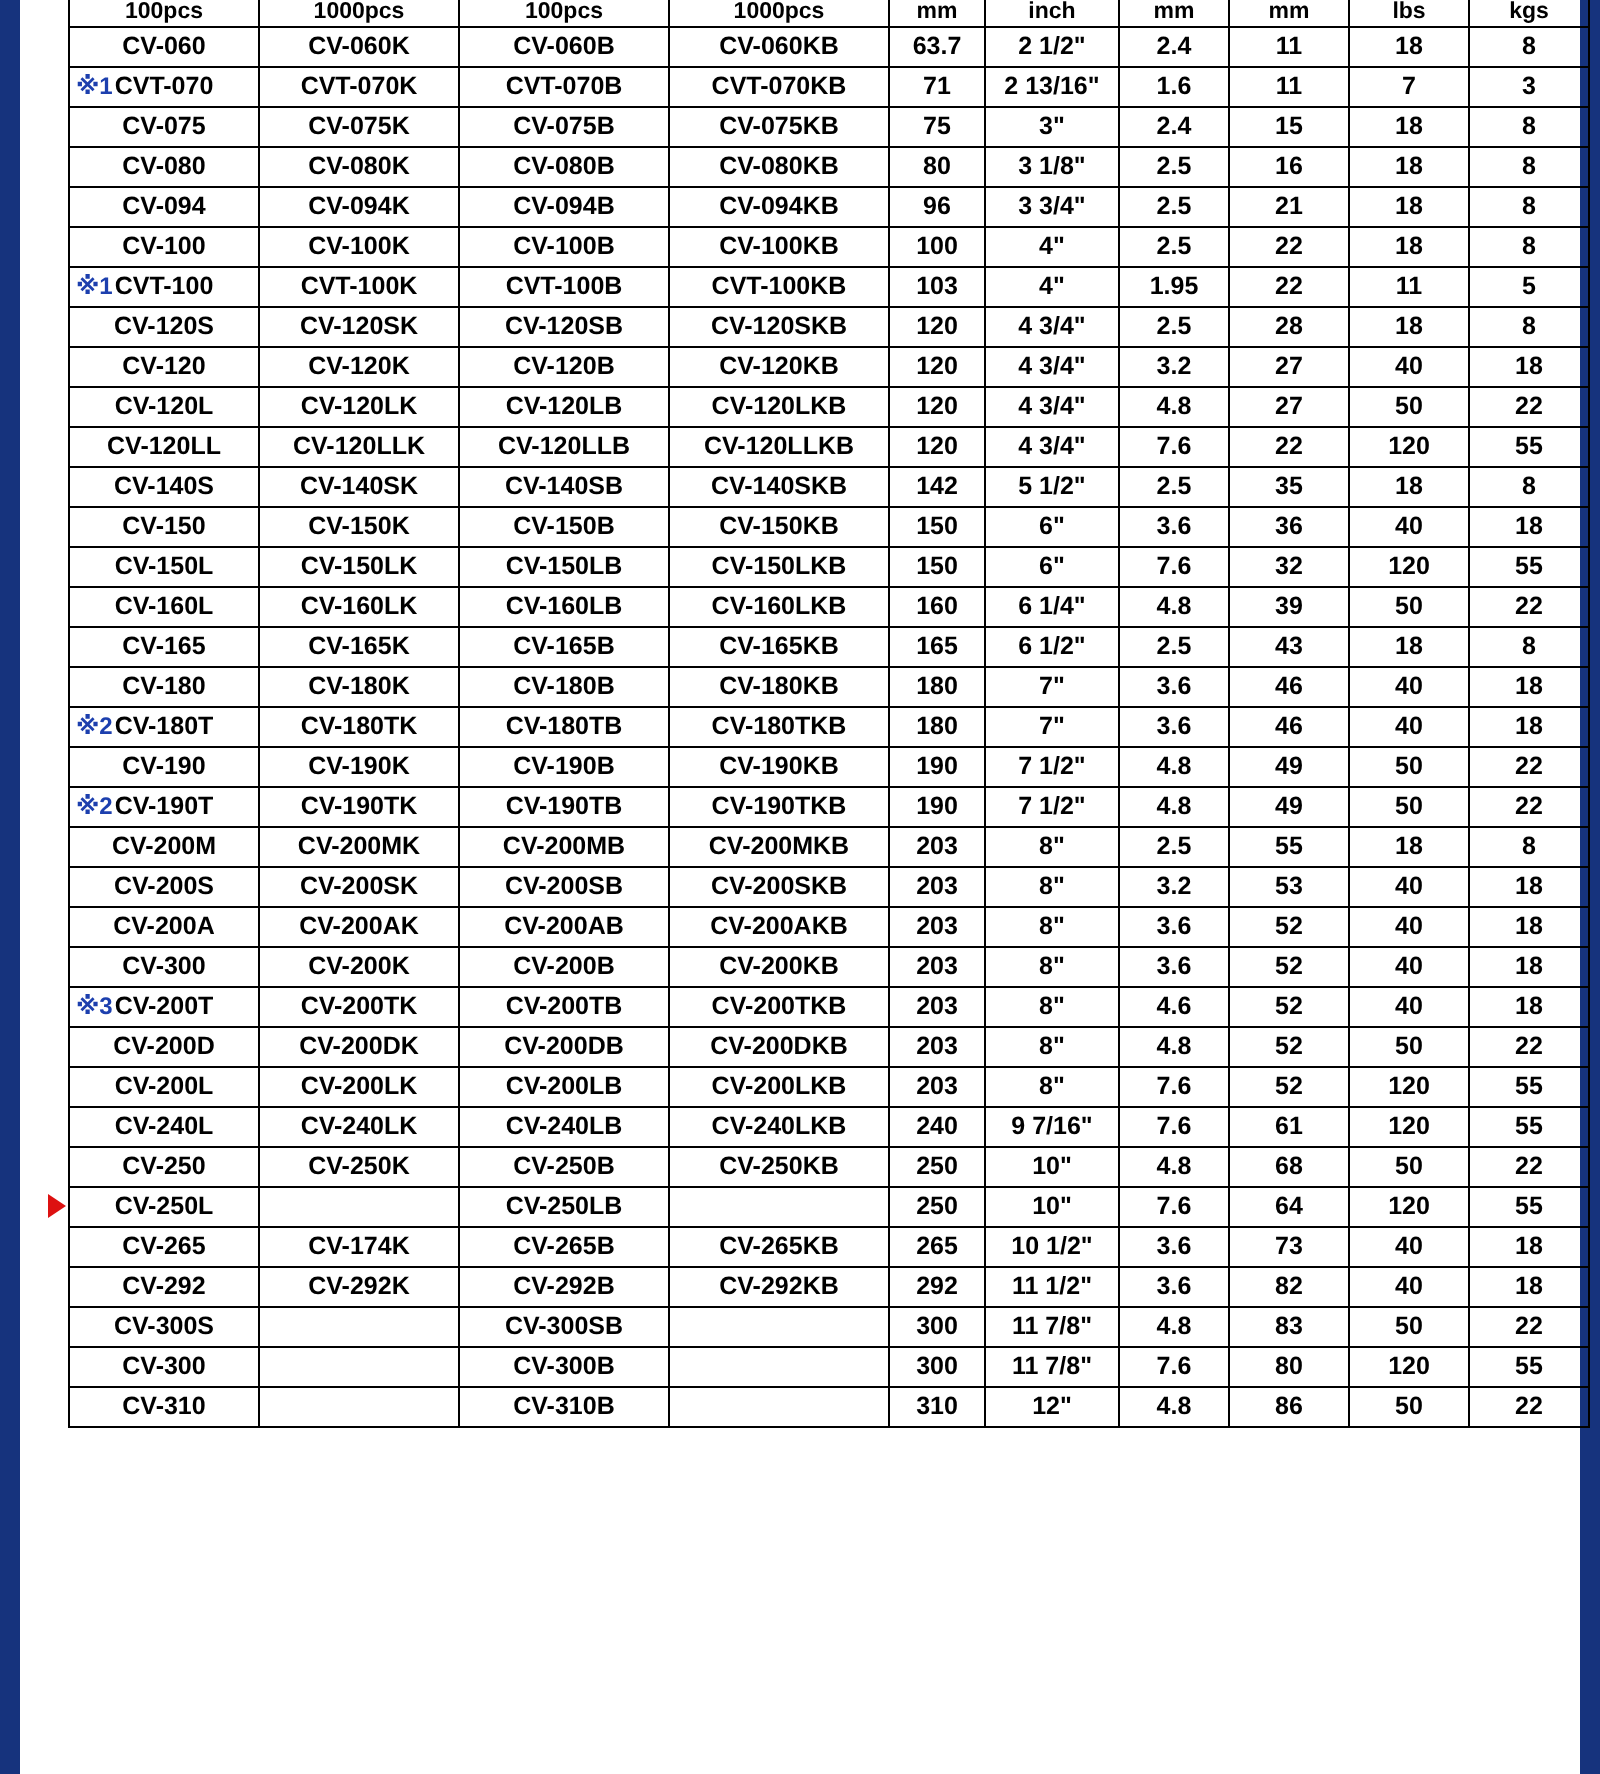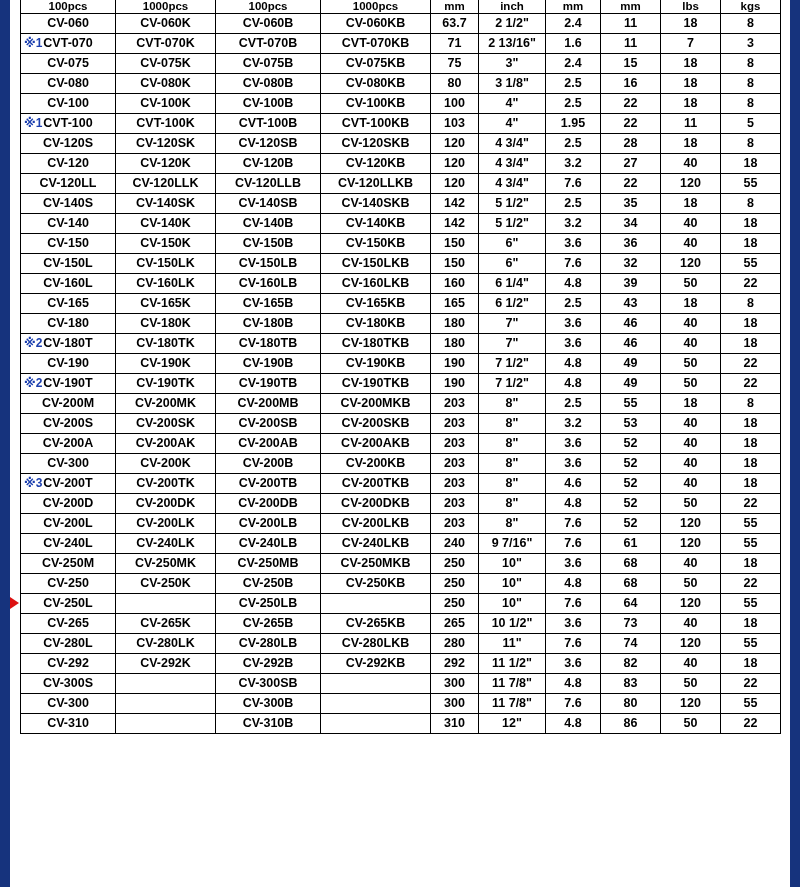--- a/index.html
+++ b/index.html
@@ -16,21 +16,21 @@
     position: absolute;
     left: 10px;
     top: 0;
     width: 780px;
     height: 887px;
     background: #ffffff;
   }
   table.spec {
     border-collapse: collapse;
     table-layout: fixed;
-    margin-left: 10px;
+    margin-left: 24px;
     width: 760px;
     color: #000;
     font-size: 12.5px;
     font-weight: bold;
   }
   col.c1 { width: 95px; }
   col.c2 { width: 100px; }
   col.c3 { width: 105px; }
   col.c4 { width: 110px; }
   col.c5 { width: 48px; }
@@ -179,20 +179,32 @@
           <td>CV-080B</td>
           <td>CV-080KB</td>
           <td>80</td>
           <td>3 1/8"</td>
           <td>2.5</td>
           <td>16</td>
           <td>18</td>
           <td>8</td>
         </tr>
         <tr>
+          <td class="model-cell"><span>CV-094</span></td>
+          <td>CV-094K</td>
+          <td>CV-094B</td>
+          <td>CV-094KB</td>
+          <td>96</td>
+          <td>3 3/4"</td>
+          <td>2.5</td>
+          <td>21</td>
+          <td>18</td>
+          <td>8</td>
+        </tr>
+        <tr>
           <td class="model-cell"><span>CV-100</span></td>
           <td>CV-100K</td>
           <td>CV-100B</td>
           <td>CV-100KB</td>
           <td>100</td>
           <td>4"</td>
           <td>2.5</td>
           <td>22</td>
           <td>18</td>
           <td>8</td>
@@ -227,20 +239,32 @@
           <td>CV-120B</td>
           <td>CV-120KB</td>
           <td>120</td>
           <td>4 3/4"</td>
           <td>3.2</td>
           <td>27</td>
           <td>40</td>
           <td>18</td>
         </tr>
         <tr>
+          <td class="model-cell"><span>CV-120L</span></td>
+          <td>CV-120LK</td>
+          <td>CV-120LB</td>
+          <td>CV-120LKB</td>
+          <td>120</td>
+          <td>4 3/4"</td>
+          <td>4.8</td>
+          <td>27</td>
+          <td>50</td>
+          <td>22</td>
+        </tr>
+        <tr>
           <td class="model-cell"><span>CV-120LL</span></td>
           <td>CV-120LLK</td>
           <td>CV-120LLB</td>
           <td>CV-120LLKB</td>
           <td>120</td>
           <td>4 3/4"</td>
           <td>7.6</td>
           <td>22</td>
           <td>120</td>
           <td>55</td>
@@ -249,32 +273,20 @@
           <td class="model-cell"><span>CV-140S</span></td>
           <td>CV-140SK</td>
           <td>CV-140SB</td>
           <td>CV-140SKB</td>
           <td>142</td>
           <td>5 1/2"</td>
           <td>2.5</td>
           <td>35</td>
           <td>18</td>
           <td>8</td>
-        </tr>
-        <tr>
-          <td class="model-cell"><span>CV-140</span></td>
-          <td>CV-140K</td>
-          <td>CV-140B</td>
-          <td>CV-140KB</td>
-          <td>142</td>
-          <td>5 1/2"</td>
-          <td>3.2</td>
-          <td>34</td>
-          <td>40</td>
-          <td>18</td>
         </tr>
         <tr>
           <td class="model-cell"><span>CV-150</span></td>
           <td>CV-150K</td>
           <td>CV-150B</td>
           <td>CV-150KB</td>
           <td>150</td>
           <td>6"</td>
           <td>3.6</td>
           <td>36</td>
@@ -455,32 +467,20 @@
           <td>CV-240LB</td>
           <td>CV-240LKB</td>
           <td>240</td>
           <td>9 7/16"</td>
           <td>7.6</td>
           <td>61</td>
           <td>120</td>
           <td>55</td>
         </tr>
         <tr>
-          <td class="model-cell"><span>CV-250M</span></td>
-          <td>CV-250MK</td>
-          <td>CV-250MB</td>
-          <td>CV-250MKB</td>
-          <td>250</td>
-          <td>10"</td>
-          <td>3.6</td>
-          <td>68</td>
-          <td>40</td>
-          <td>18</td>
-        </tr>
-        <tr>
           <td class="model-cell"><span>CV-250</span></td>
           <td>CV-250K</td>
           <td>CV-250B</td>
           <td>CV-250KB</td>
           <td>250</td>
           <td>10"</td>
           <td>4.8</td>
           <td>68</td>
           <td>50</td>
           <td>22</td>
@@ -492,41 +492,29 @@
           <td></td>
           <td>250</td>
           <td>10"</td>
           <td>7.6</td>
           <td>64</td>
           <td>120</td>
           <td>55</td>
         </tr>
         <tr>
           <td class="model-cell"><span>CV-265</span></td>
-          <td>CV-265K</td>
+          <td>CV-174K</td>
           <td>CV-265B</td>
           <td>CV-265KB</td>
           <td>265</td>
           <td>10 1/2"</td>
           <td>3.6</td>
           <td>73</td>
           <td>40</td>
           <td>18</td>
-        </tr>
-        <tr>
-          <td class="model-cell"><span>CV-280L</span></td>
-          <td>CV-280LK</td>
-          <td>CV-280LB</td>
-          <td>CV-280LKB</td>
-          <td>280</td>
-          <td>11"</td>
-          <td>7.6</td>
-          <td>74</td>
-          <td>120</td>
-          <td>55</td>
         </tr>
         <tr>
           <td class="model-cell"><span>CV-292</span></td>
           <td>CV-292K</td>
           <td>CV-292B</td>
           <td>CV-292KB</td>
           <td>292</td>
           <td>11 1/2"</td>
           <td>3.6</td>
           <td>82</td>

